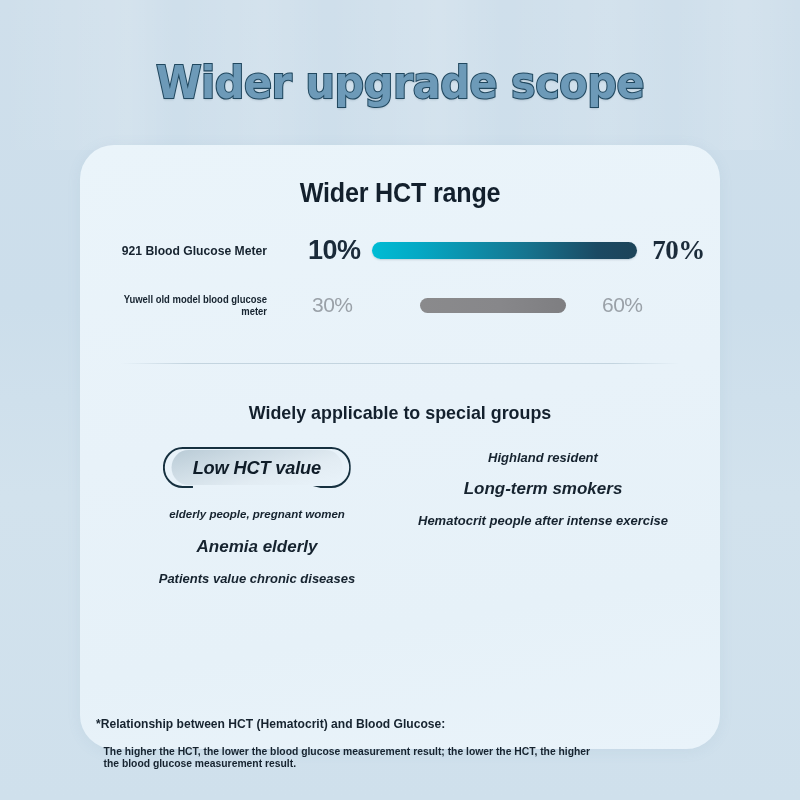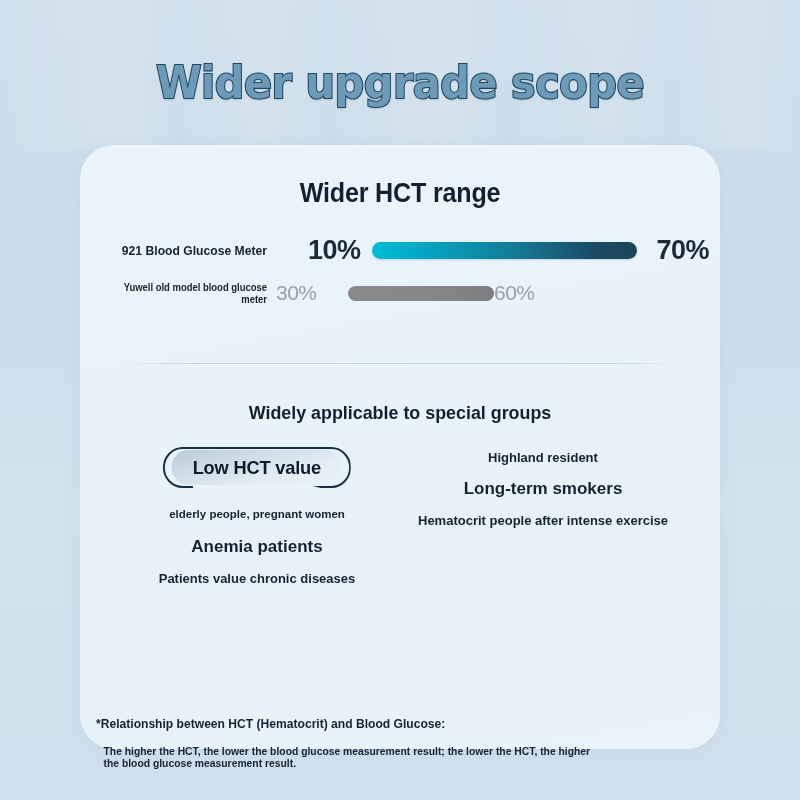--- a/index.html
+++ b/index.html
@@ -89,42 +89,42 @@
 
   .bar-row {
     position: absolute;
     left: 0;
     width: 640px;
     display: flex;
     align-items: center;
   }
 
   .bar-row.primary  { top: 0px; }
-  .bar-row.secondary{ top: 46px; }
+  .bar-row.secondary{ top: 58px; gap: 36px; }
 
   .bar-label {
     color: #16232f;
     text-align: right;
     padding-right: 10px;
     transform: scaleX(0.9);
     transform-origin: right center;
   }
   .primary  .bar-label { width: 196px; font-size: 13.5px; font-weight: 600; }
   .secondary .bar-label { width: 196px; font-size: 10.5px; font-weight: 700; }
 
   .bar-val {
     font-weight: 600;
     letter-spacing: -0.5px;
     white-space: nowrap;
   }
   .primary .bar-val   { font-size: 27px; color: #1b2b3a; }
   .secondary .bar-val { font-size: 22px; color: #9aa1a8; font-weight: 500; }
 
   .primary .bar-val.left   { width: 64px; text-align: left; margin-left: 32px; }
-  .primary .bar-val.right  { width: 72px; text-align: right; padding-left: 11px; }
+  .primary .bar-val.right  { width: 72px; text-align: center; padding-left: 11px; font-family: Liberation Serif, serif; }
   .secondary .bar-val.left { width: 64px; text-align: left; font-size: 21px; }
   .secondary .bar-val.right{ width: 72px; text-align: left; font-size: 21px; }
 
   .bar-track { position: relative; display: flex; align-items: center; }
 
   .bar-fill { border-radius: 99px; }
 
   .primary .bar-fill {
     width: 265px;
     height: 17px;
@@ -157,21 +157,21 @@
     transform: scaleX(0.94);
   }
 
   .columns {
     margin-top: 26px;
     display: flex;
     justify-content: space-between;
     padding: 0 34px;
   }
 
-  .col { width: 290px; text-align: center; }
+  .col { width: 290px; text-align: center; font-style: italic; }
 
   
   .badge {
     position: relative;
     display: inline-flex;
     align-items: center;
     justify-content: center;
     height: 35px;
     padding: 0 22px;
     border-radius: 20px;
@@ -277,21 +277,21 @@
   <div class="columns">
 
     <div class="col">
       <div class="badge-wrap">
         <div class="badge badge-low">
           <span class="brackets"></span>
           <span>Low HCT value</span>
         </div>
       </div>
       <div class="grp-item grp-sm">elderly people, pregnant women</div>
-      <div class="grp-item grp-lg">Anemia patients</div>
+      <div class="grp-item grp-lg">Anemia elderly</div>
       <div class="grp-item grp-md">Patients value chronic diseases</div>
     </div>
 
     <div class="col">
       <div class="grp-item grp-md">Highland resident</div>
       <div class="grp-item grp-lg">Long-term smokers</div>
       <div class="grp-item grp-md">Hematocrit people after intense exercise</div>
     </div>
 
   </div>

